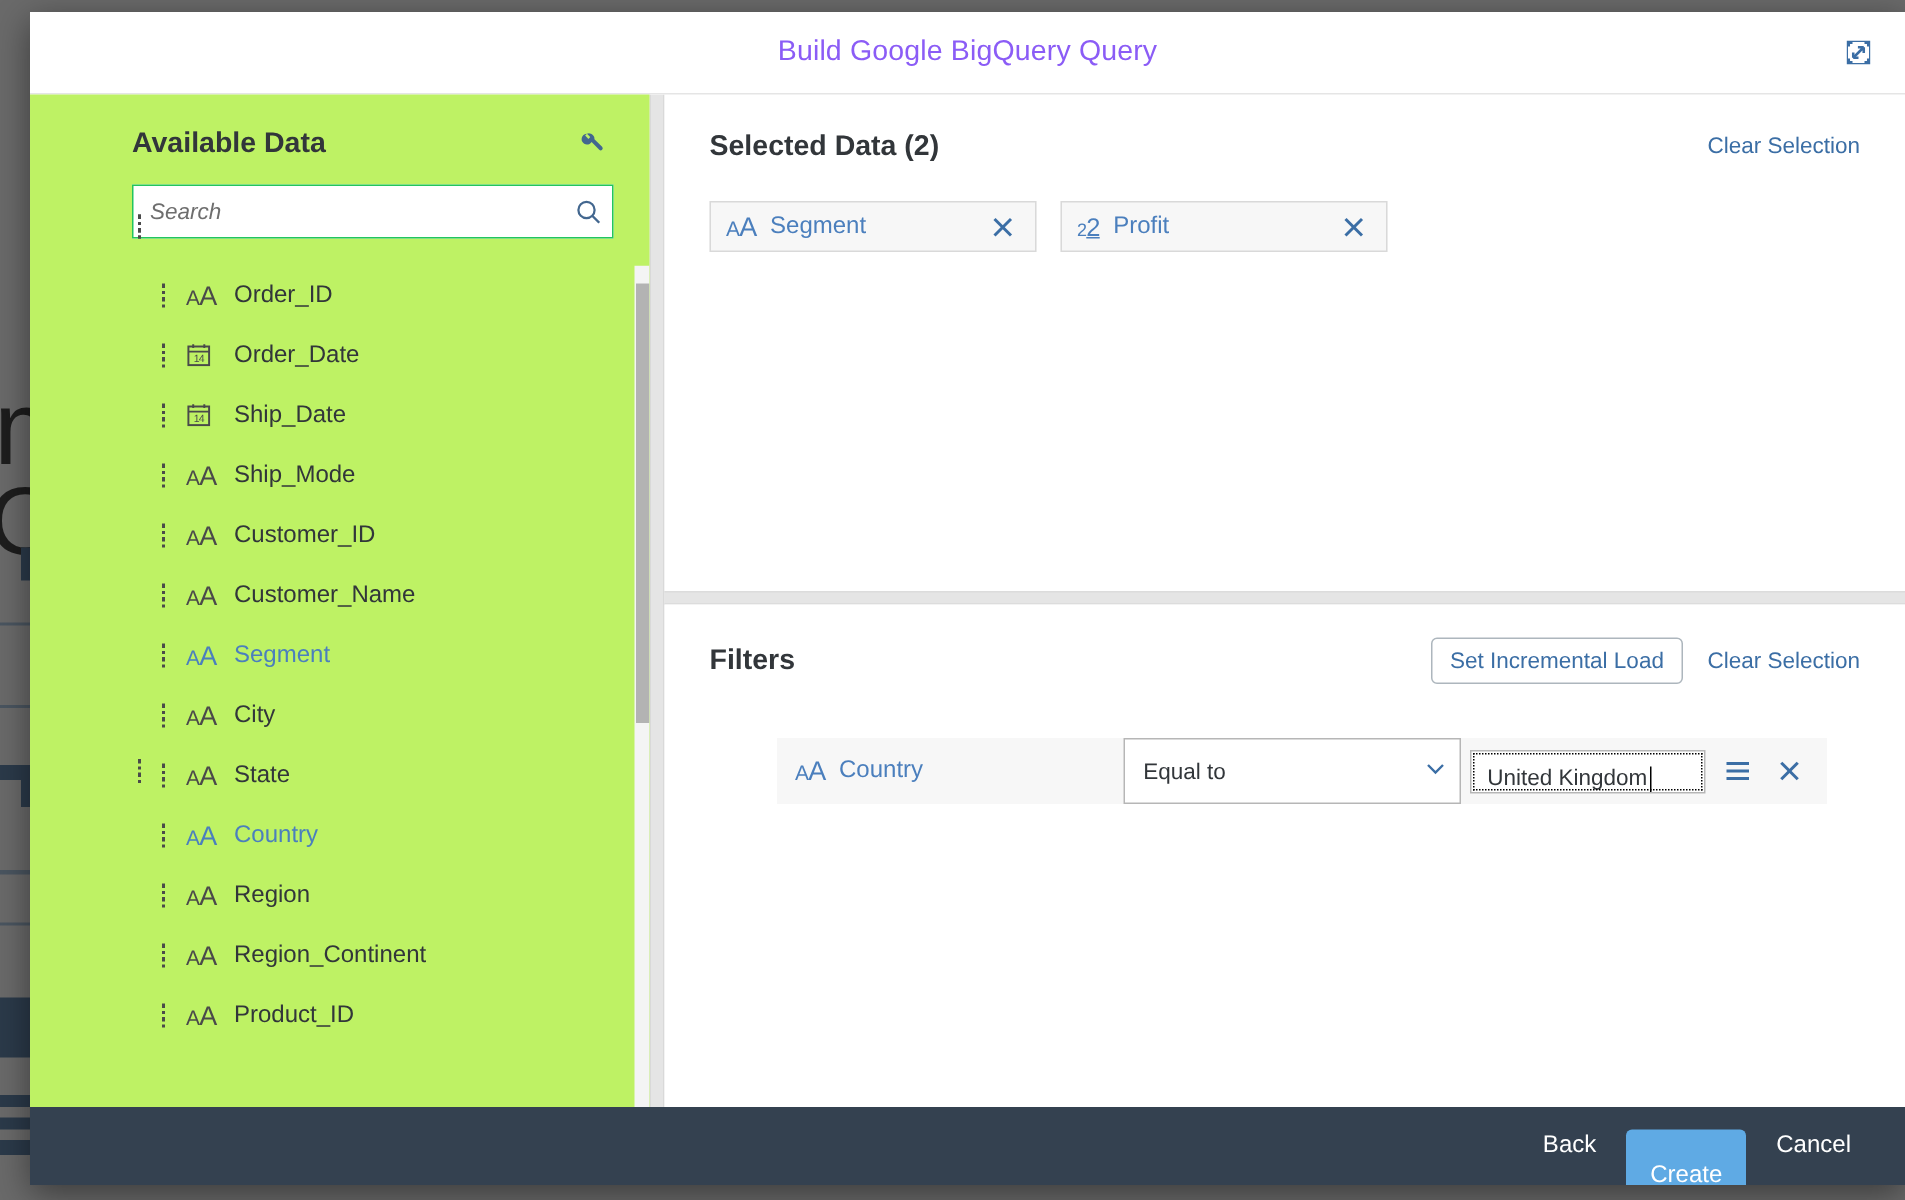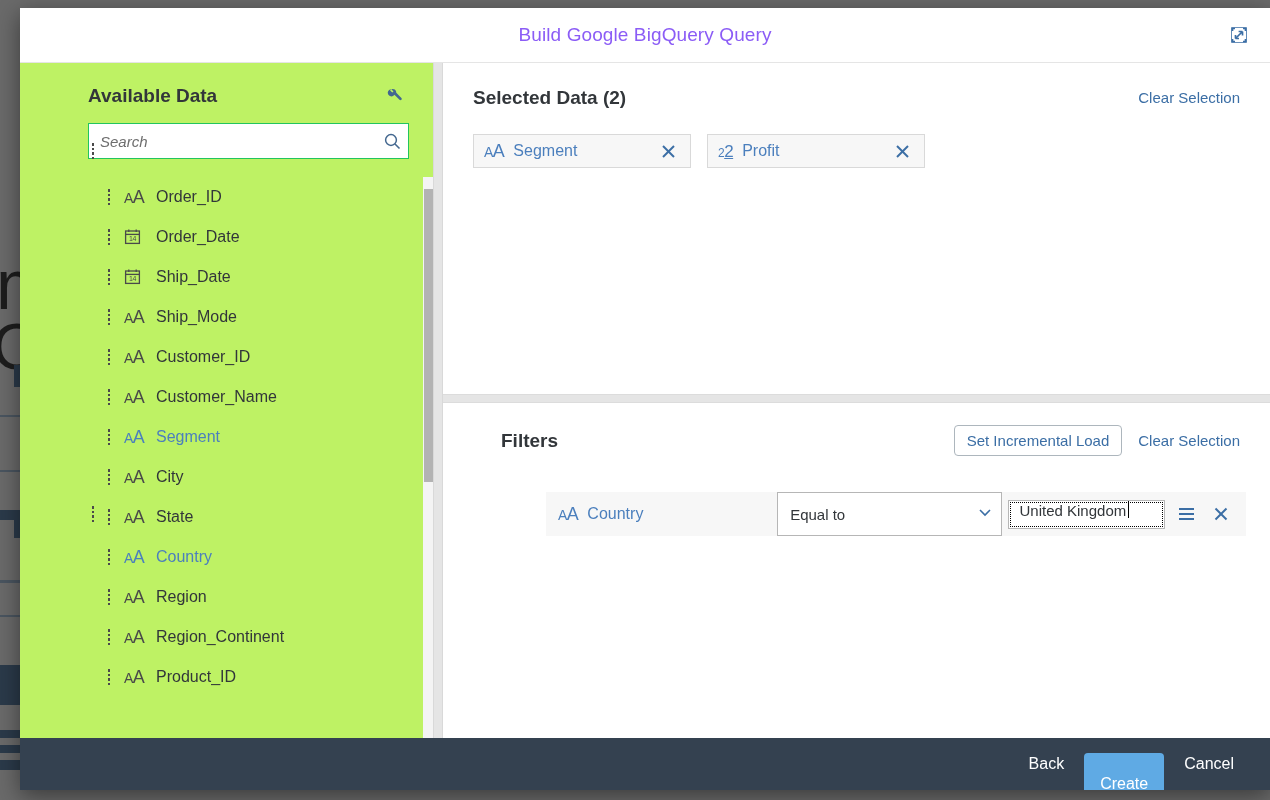--- a/index.html
+++ b/index.html
@@ -254,21 +254,20 @@
     border-bottom: 1px solid #dcdcdc;
     cursor: row-resize;
     box-sizing: border-box;
   }
   #filters-section {
     flex: 1;
     display: flex;
     flex-direction: column;
     background: #fff;
     min-height: 0;
-    padding-left: 28px;
   }
   .section-head {
     display: flex;
     align-items: center;
     padding: 22px 28px 0 30px;
     gap: 14px;
   }
   .section-title {
     font-size: 19px;
     font-weight: bold;
@@ -383,21 +382,21 @@
   }
   .value-box {
     width: 158px;
     height: 29px;
     border: 1px solid #b6b6b6;
     outline: 1px dotted #000;
     outline-offset: -3px;
     background: #fff;
     margin-left: 6px;
     display: flex;
-    align-items: flex-start;
+    align-items: flex-end;
     box-sizing: border-box;
     padding: 0 6px 0 8px;
   }
   .value-input {
     flex: 1;
     border: none;
     outline: none;
     background: transparent;
     font-size: 15px;
     font-family: "Liberation Sans", sans-serif;

